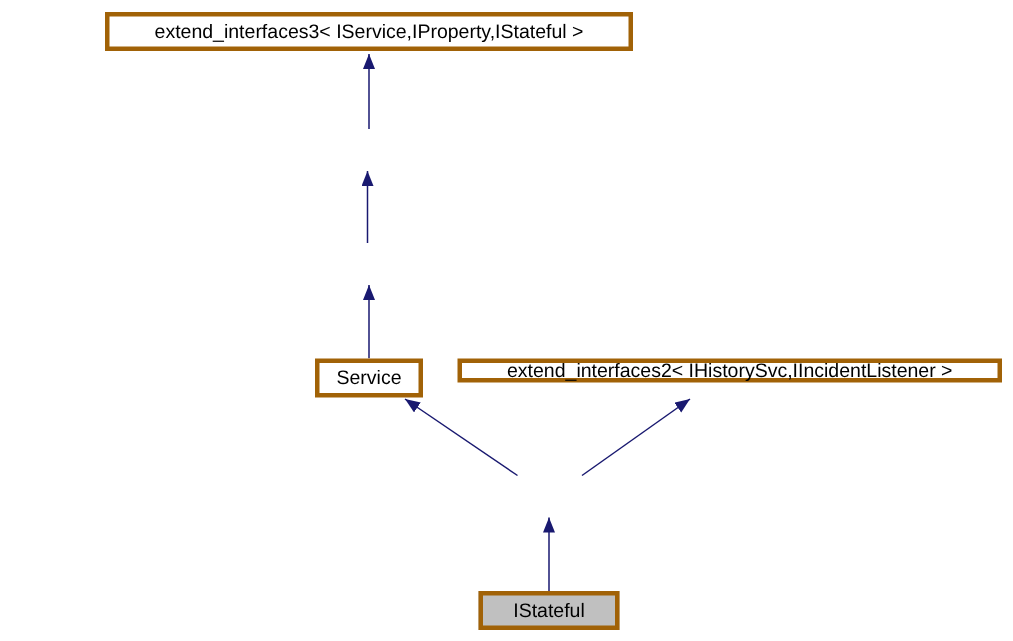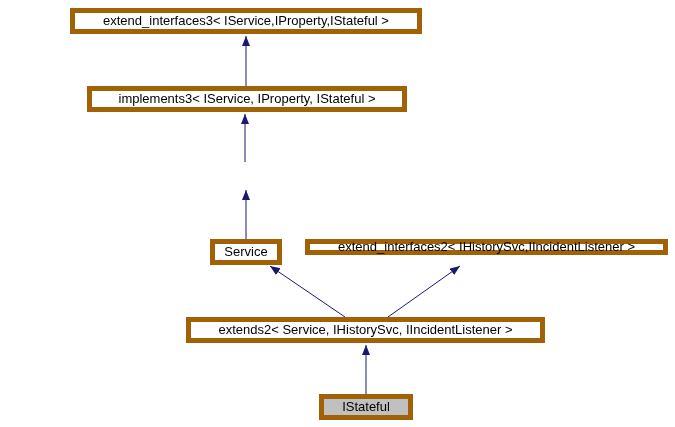--- a/index.html
+++ b/index.html
@@ -19,21 +19,21 @@
     position: absolute;
     left: 0;
     top: 0;
     width: 675px;
     height: 427px;
     pointer-events: none;
   }
   .node {
     position: absolute;
     box-sizing: border-box;
-    border: 5px solid #a16207;
+    border: 3px solid #a16207;
     background: #ffffff;
     color: #000000;
     font-size: 13px;
     line-height: 24px;
     text-align: center;
     white-space: nowrap;
     display: flex;
     align-items: center;
     justify-content: center;
     cursor: pointer;
@@ -65,24 +65,22 @@
     <line x1="246" y1="86" x2="246" y2="36" stroke="#191970" stroke-width="1" marker-end="url(#arrow)"></line>
     <line x1="245" y1="162" x2="245" y2="114" stroke="#191970" stroke-width="1" marker-end="url(#arrow)"></line>
     <line x1="246" y1="239" x2="246" y2="190" stroke="#191970" stroke-width="1" marker-end="url(#arrow)"></line>
     <line x1="345" y1="317" x2="270" y2="266" stroke="#191970" stroke-width="1" marker-end="url(#arrow)"></line>
     <line x1="388" y1="317" x2="460" y2="266" stroke="#191970" stroke-width="1" marker-end="url(#arrow)"></line>
     <line x1="366" y1="394" x2="366" y2="345" stroke="#191970" stroke-width="1" marker-end="url(#arrow)"></line>
   </svg>
 
   <div id="n0" class="node">extend_interfaces3&lt; IService,IProperty,IStateful &gt;</div>
 
-  <div id="n1" class="node">implements3&lt; IService, IProperty, IStateful &gt;</div>
 
 
   <div id="n3" class="node">Service</div>
 
   <div id="n4" class="node">extend_interfaces2&lt; IHistorySvc,IIncidentListener &gt;</div>
 
-  <div id="n5" class="node">extends2&lt; Service, IHistorySvc, IIncidentListener &gt;</div>
 
   <div id="n6" class="node current">IStateful</div>
 
 </div>
 
 </body></html>

